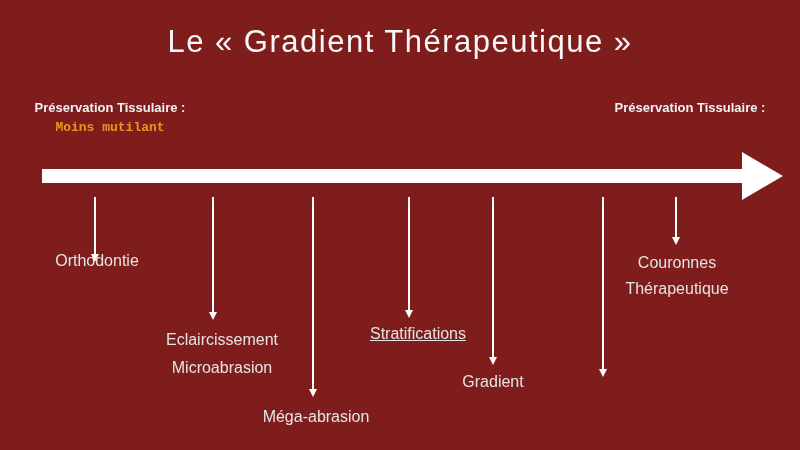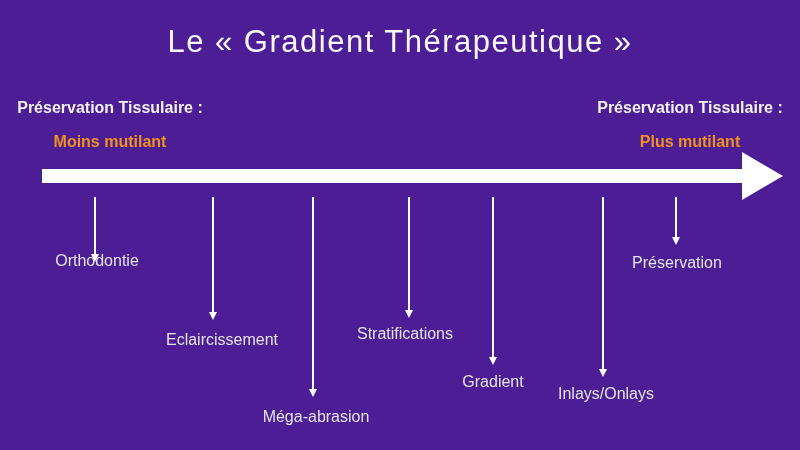--- a/index.html
+++ b/index.html
@@ -1,29 +1,29 @@
 <!DOCTYPE html>
 <html><head>
 <meta charset="utf-8">
 <style>
   html,body{margin:0;padding:0;background:#000;}
   .stage{
-    position:relative;width:800px;height:450px;background:#4c1d95;
+    position:relative;width:800px;height:450px;background:#7f1d1d;
     overflow:hidden;font-family:"Liberation Sans",sans-serif;
     -webkit-font-smoothing:antialiased;
   }
   .title{
     position:absolute;top:24px;left:0;width:100%;text-align:center;
     color:#f7f7f7;font-size:31px;letter-spacing:1.5px;font-weight:400;
   }
   .axis-label{
     position:absolute;top:100px;width:200px;text-align:center;
-    font-weight:bold;font-size:16px;line-height:16px;color:#f2f2f2;
+    font-weight:bold;font-size:13px;line-height:16px;color:#f2f2f2;
   }
-  .axis-label .line2{margin-top:18px;color:#f0921e;}
+  .axis-label .line2{margin-top:4px;color:#f0921e;font-family:Liberation Mono, monospace;}
   .axis-left{left:10px;}
   .axis-right{left:590px;}
   
   .main-shaft{
     position:absolute;left:42px;top:169px;width:700px;height:14px;background:#fff;
   }
   .main-head{
     position:absolute;left:742px;top:152px;width:0;height:0;
     border-top:24px solid transparent;border-bottom:24px solid transparent;
     border-left:41px solid #fff;
@@ -43,61 +43,61 @@
   .va6{left:602px;height:172px;}
   .va7{left:675px;height:40px;}
   
   .tlabel{
     position:absolute;color:#e4e4e4;font-size:16px;white-space:nowrap;
     transform:translateX(-50%);text-align:center;line-height:27.5px;
   }
   .tl1{left:97px;top:247px;}
   .tl2{left:222px;top:326px;text-align:center;}
   .tl3{left:316px;top:403px;}
-  .tl4{left:405px;top:320px;}
+  .tl4{left:418px;top:320px;text-decoration:underline;}
   .tl5{left:493px;top:368px;}
   .tl6{left:606px;top:380px;}
   .tl7{left:677px;top:250px;line-height:26px;}
 </style>
 </head>
 <body>
 
 <div class="stage">
 
   <div class="title">Le « Gradient Thérapeutique »</div>
 
   <div class="axis-label axis-left">
     <div>Préservation Tissulaire :</div>
     <div class="line2">Moins mutilant</div>
   </div>
 
   <div class="axis-label axis-right">
     <div>Préservation Tissulaire :</div>
-    <div class="line2">Plus mutilant</div>
   </div>
 
   <div class="main-shaft"></div>
   <div class="main-head"></div>
 
   <div class="varrow va1"></div>
   <div class="varrow va2"></div>
   <div class="varrow va3"></div>
   <div class="varrow va4"></div>
   <div class="varrow va5"></div>
   <div class="varrow va6"></div>
   <div class="varrow va7"></div>
 
   <div class="tlabel tl1">Orthodontie</div>
 
   <div class="tlabel tl2">
     <div>Eclaircissement</div>
+    <div>Microabrasion</div>
   </div>
 
   <div class="tlabel tl3">Méga-abrasion</div>
   <div class="tlabel tl4">Stratifications</div>
   <div class="tlabel tl5">Gradient</div>
-  <div class="tlabel tl6">Inlays/Onlays</div>
 
   <div class="tlabel tl7">
-    <div>Préservation</div>
+    <div>Couronnes</div>
+    <div>Thérapeutique</div>
   </div>
 
 </div>
 
 </body></html>

